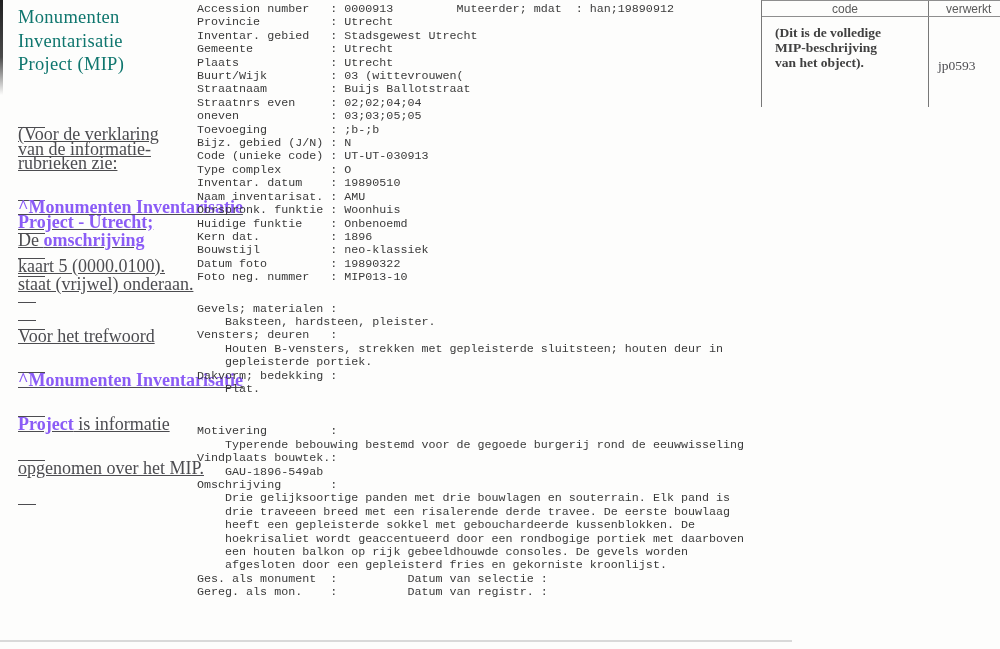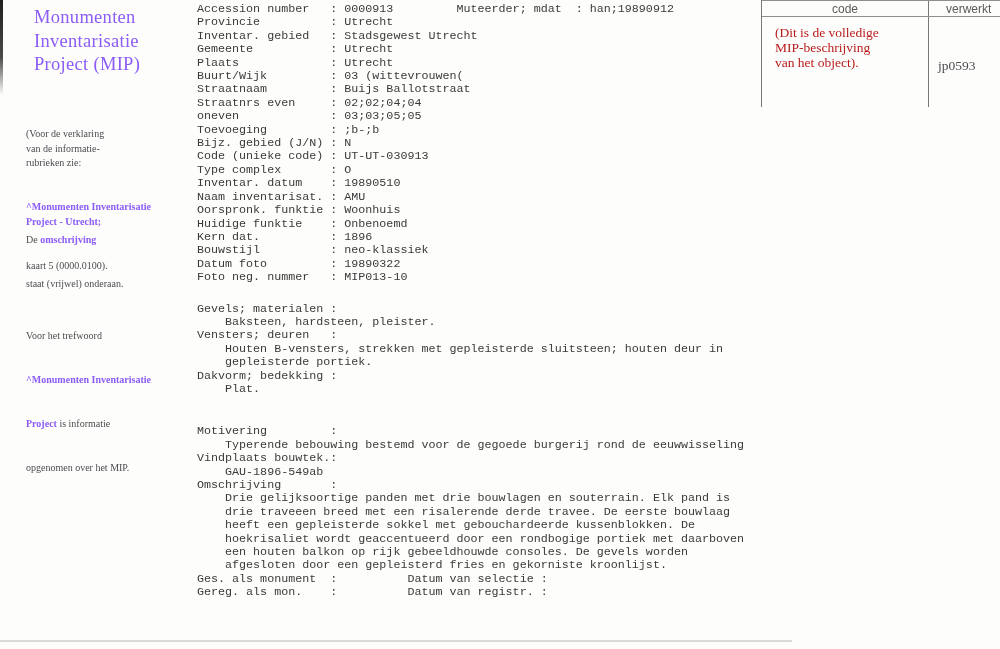--- a/index.html
+++ b/index.html
@@ -9,25 +9,25 @@
     background:#fdfdfc; overflow:hidden;
     font-family:"Liberation Serif", serif;
   }
   .scan-edge {
     position:absolute; left:0; top:0; width:3px; height:95px;
     background:linear-gradient(#1f1f1f, #4a4a4a 60%, rgba(90,90,90,0));
   }
   
   .sidebar { position:absolute; left:18px; top:0; width:185px; height:649px; color:#4c4c50; }
   .title {
-    position:absolute; top:6px; left:16px;
+    position:absolute; top:6px; left:0;
     font-size:18.5px; line-height:23.5px; font-weight:normal;
-    letter-spacing:.3px; color:#8b5cf6; white-space:pre;
+    letter-spacing:.3px; color:#0f766e; white-space:pre;
   }
-  .note { position:absolute; left:8px; font-size:10px; line-height:14.6px; white-space:pre; }
+  .note { position:absolute; left:0; font-size:18px; line-height:14.6px; white-space:pre;text-decoration:underline; }
   .n1 { top:98px; }
   .n2 { top:204px; }
   .n3 { top:300px; }
   .bold { font-weight:bold; color:#8b5cf6; }
   
   .record { position:absolute; left:197px; top:3px; }
   .mono {
     font-family:"Liberation Mono", monospace;
     font-size:11.7px; line-height:13.4px; color:#3a3a3a; white-space:pre;
   }
@@ -41,21 +41,21 @@
   .rt-divider { position:absolute; left:166px; top:0; width:1px; height:106px; background:#787878; }
   .rt-headline { position:absolute; left:0; top:15px; width:239px; height:1px; background:#8e8e8e; }
   .rt-h1, .rt-h2 {
     position:absolute; top:1px;
     font-family:"Liberation Sans", sans-serif; font-size:12px; color:#5a5a5a;
   }
   .rt-h1 { left:0; width:166px; text-align:center; }
   .rt-h2 { left:184px; }
   .rt-note {
     position:absolute; left:13px; top:24px;
-    font-size:13.5px; line-height:15.2px; color:#b91c1c; white-space:pre;
+    font-size:13.5px; line-height:15.2px; color:#404040; white-space:pre;font-weight:bold;
   }
   .rt-code { position:absolute; left:176px; top:57px; font-size:13.5px; color:#4c4c50; }
   
   .bottom-line { position:absolute; left:0; top:640px; width:792px; height:2px; background:#d9d9d9; }
 </style>
 </head>
 <body>
 
 <div class="page">
 

